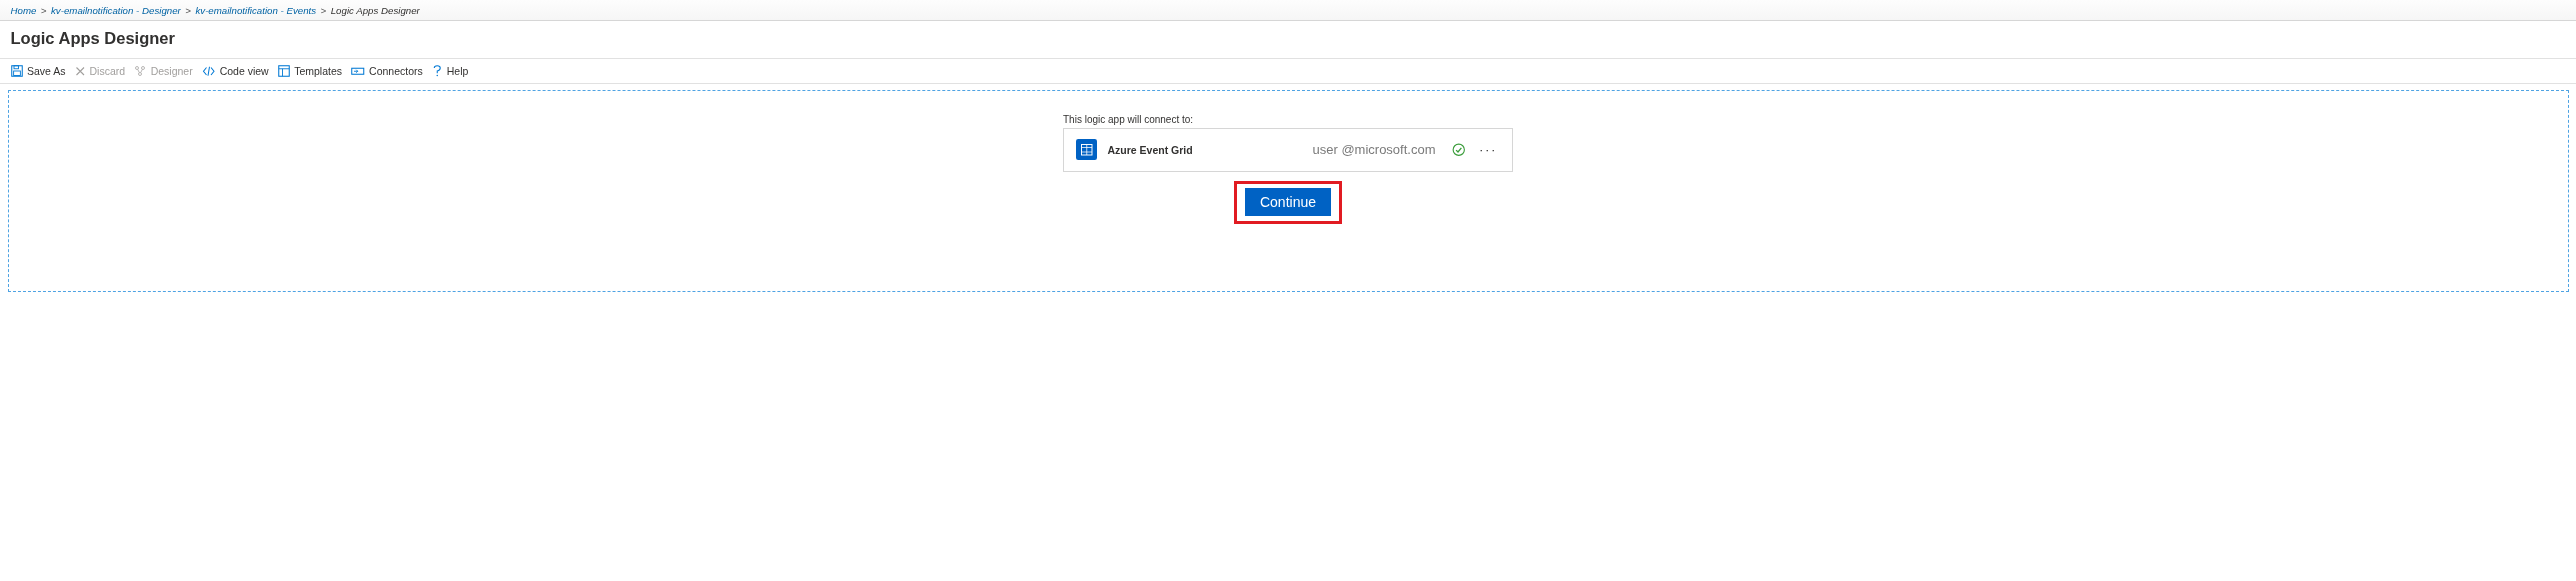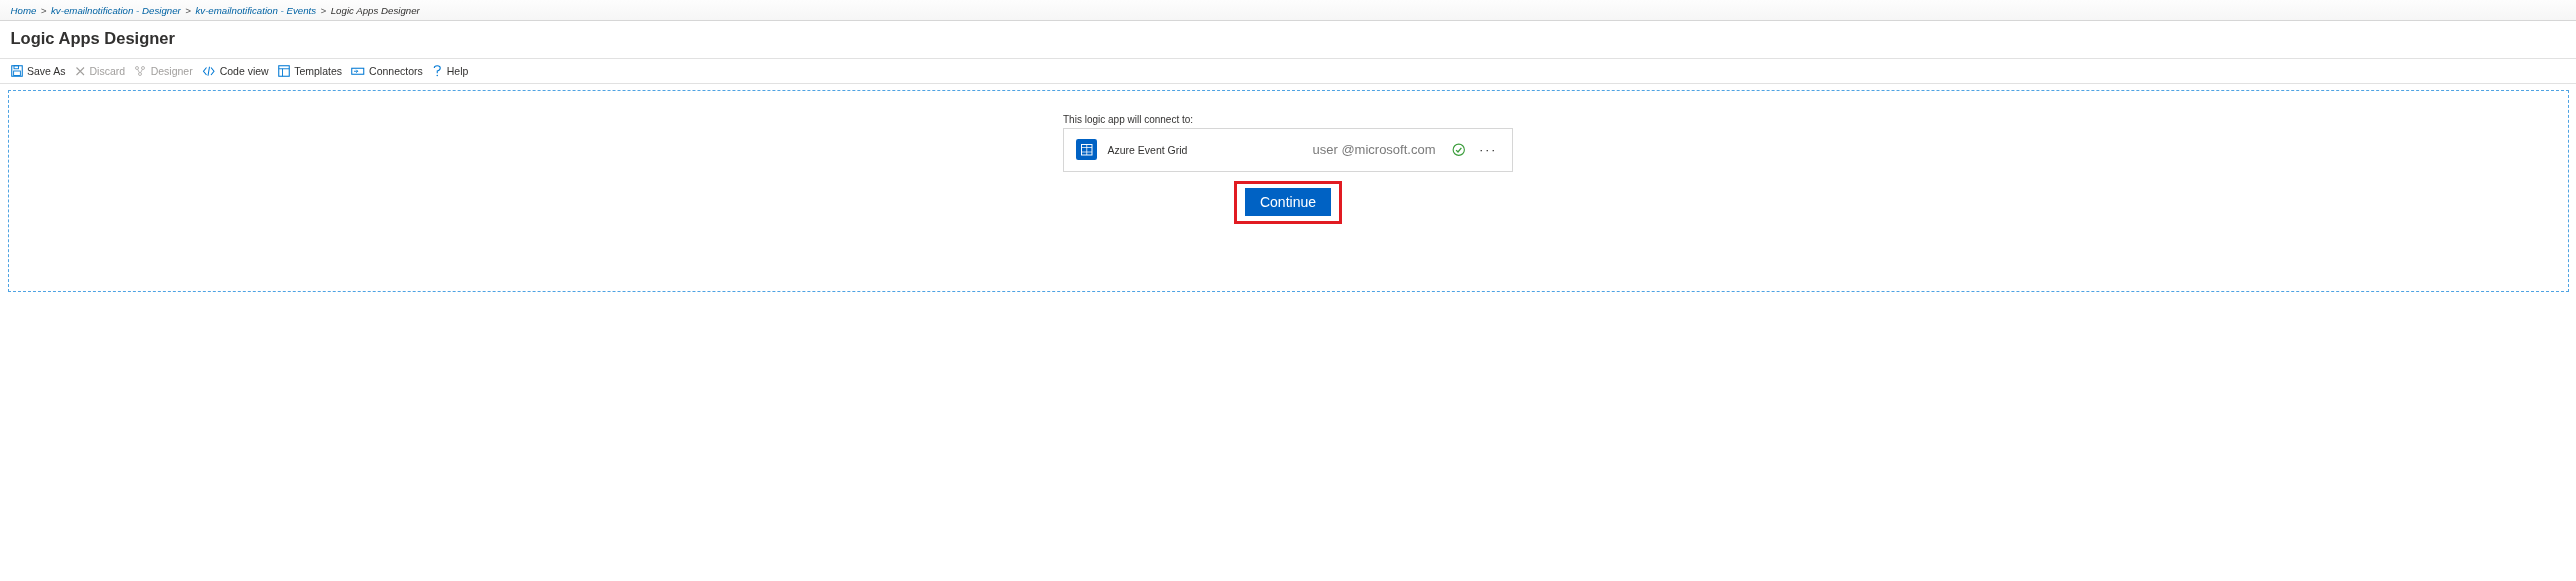--- a/index.html
+++ b/index.html
@@ -49,21 +49,21 @@
       background: #fff;
       padding: 10.5px 12px;
       display: flex;
       align-items: center;
       gap: 10.5px;
     }
     .conn-icon {
       width: 21px; height: 21px; background: #0062c4; border-radius: 2.2px;
       display: flex; align-items: center; justify-content: center;
     }
-    .conn-name { font-weight: 400; font-size: 10.5px; flex: 0 0 auto; margin-right: 30px; }
+    .conn-name { font-weight: 700; font-size: 10.5px; flex: 0 0 auto; margin-right: 30px; }
     .conn-user { color: #7a7a7a; font-size: 13px; margin-left: auto; margin-right: 6px; }
     .conn-check svg { display:block; }
     .conn-menu { font-size: 13.5px; letter-spacing: 1.5px; color:#323130; cursor:pointer; padding:0 3px; }
     .continue-wrap { margin-top: 9px; display:flex; justify-content:center; }
     .highlight-box { border: 3.7px solid #e11b22; padding: 4.5px 7.5px; display:inline-block; }
     .continue-btn {
       background: #0062c4; color: #fff; border: none;
       padding: 6px 15px; font-size: 14px; cursor: pointer;
     }
   </style>

